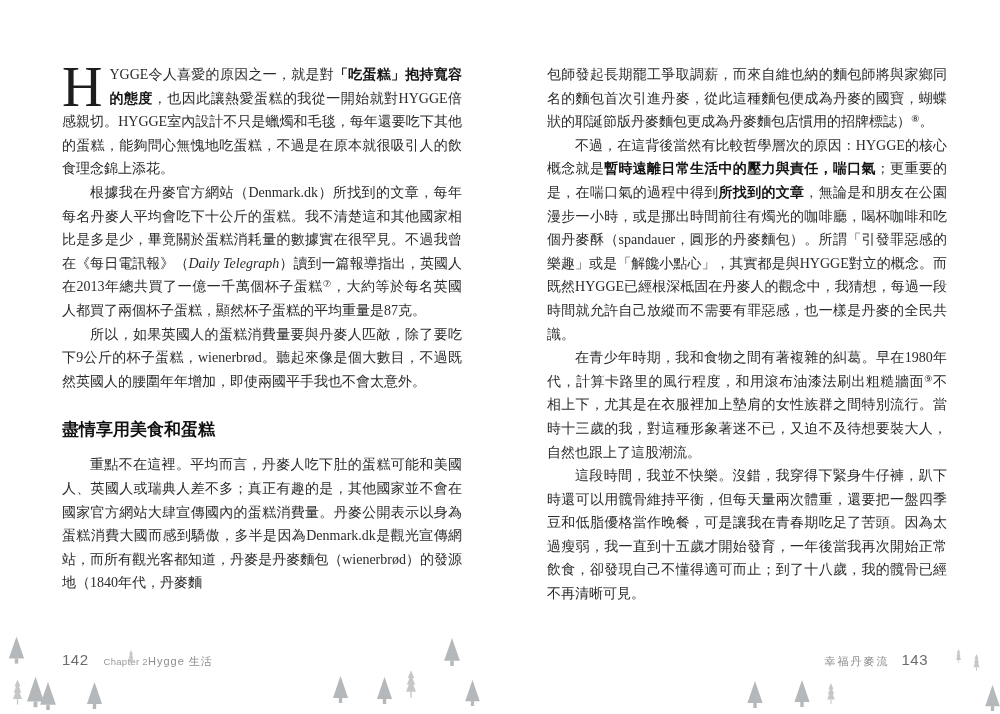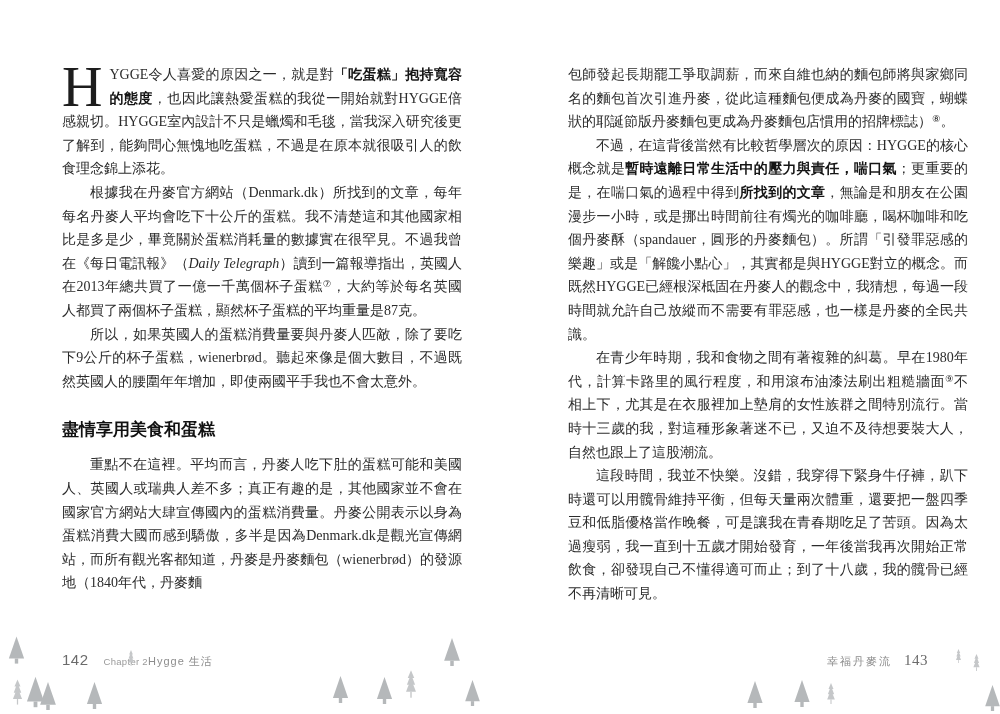--- a/index.html
+++ b/index.html
@@ -14,21 +14,21 @@
   .page-col {
     position: absolute;
     top: 63px;
     width: 400px;
     font-size: 14px;
     line-height: 23.6px;
     text-align: justify;
     text-justify: inter-character;
   }
   .page-col.left  { left: 62px; }
-  .page-col.right { left: 568px; }
+  .page-col.right { left: 547px; }
   .para { margin: 0; }
   .para.indent { text-indent: 2em; }
   .dropcap {
     float: left;
     font-family: "Liberation Serif", "DejaVu Serif", serif;
     font-size: 56px;
     line-height: 45px;
     height: 45px;
     margin: 2px 7px 0 0;
     color: #1d1d1d;
@@ -53,37 +53,37 @@
     vertical-align: 0.45em;
     line-height: 0;
   }
   .footer {
     position: absolute;
     top: 651px;
     font-family: "Liberation Sans", "DejaVu Sans", sans-serif;
     white-space: nowrap;
   }
   .footer-left  { left: 62px; }
-  .footer-right { right: 72px; text-align: right; font-family: Liberation Serif, serif; }
+  .footer-right { right: 72px; text-align: right; }
   .pgnum   { font-size: 15px; color: #6b6b6b; letter-spacing: 0.5px; }
   .chapter { font-size: 9.5px; color: #9a9a9a; margin-left: 15px; letter-spacing: 0.3px; }
   .chtitle { font-size: 11px; color: #8d8d8d; letter-spacing: 1px; }
   .booktitle { font-size: 11px; color: #8d8d8d; letter-spacing: 2px; margin-right: 12px; }
   .tree {
     position: absolute;
     display: block;
   }
 </style>
 </head>
 <body>
 
 <div class="spread">
 
   <section class="page-col left">
-    <p class="para"><span class="dropcap">H</span><span>YGGE令人喜愛的原因之一，就是對</span><span class="run-b">「吃蛋糕」抱持寬容的態度</span><span>，也因此讓熱愛蛋糕的我從一開始就對HYGGE倍感親切。HYGGE室內設計不只是蠟燭和毛毯，當我深入研究後更了解到，能夠問心無愧地吃蛋糕，不過是在原本就很吸引人的飲食理念錦上添花。</span></p>
+    <p class="para"><span class="dropcap">H</span><span>YGGE令人喜愛的原因之一，就是對</span><span class="run-b">「吃蛋糕」抱持寬容的態度</span><span>，也因此讓熱愛蛋糕的我從一開始就對HYGGE倍感親切。HYGGE室內設計不只是蠟燭和毛毯，每年還要吃下其他的蛋糕，能夠問心無愧地吃蛋糕，不過是在原本就很吸引人的飲食理念錦上添花。</span></p>
     <p class="para indent"><span>根據我在丹麥官方網站（Denmark.dk）所找到的文章，每年每名丹麥人平均會吃下十公斤的蛋糕。我不清楚這和其他國家相比是多是少，畢竟關於蛋糕消耗量的數據實在很罕見。不過我曾在《每日電訊報》（</span><span class="run-i">Daily Telegraph</span><span>）讀到一篇報導指出，英國人在2013年總共買了一億一千萬個杯子蛋糕</span><span class="run-sup">⑦</span><span>，大約等於每名英國人都買了兩個杯子蛋糕，顯然杯子蛋糕的平均重量是87克。</span></p>
     <p class="para indent"><span>所以，如果英國人的蛋糕消費量要與丹麥人匹敵，除了要吃下9公斤的杯子蛋糕，wienerbrød。聽起來像是個大數目，不過既然英國人的腰圍年年增加，即使兩國平手我也不會太意外。</span></p>
     <h2 class="section-heading">盡情享用美食和蛋糕</h2>
     <p class="para indent"><span>重點不在這裡。平均而言，丹麥人吃下肚的蛋糕可能和美國人、英國人或瑞典人差不多；真正有趣的是，其他國家並不會在國家官方網站大肆宣傳國內的蛋糕消費量。丹麥公開表示以身為蛋糕消費大國而感到驕傲，多半是因為Denmark.dk是觀光宣傳網站，而所有觀光客都知道，丹麥是丹麥麵包（wienerbrød）的發源地（1840年代，丹麥麵</span></p>
   </section>
 
   <section class="page-col right">
     <p class="para"><span>包師發起長期罷工爭取調薪，而來自維也納的麵包師將與家鄉同名的麵包首次引進丹麥，從此這種麵包便成為丹麥的國寶，蝴蝶狀的耶誕節版丹麥麵包更成為丹麥麵包店慣用的招牌標誌）</span><span class="run-sup">⑧</span><span>。</span></p>
     <p class="para indent"><span>不過，在這背後當然有比較哲學層次的原因：HYGGE的核心概念就是</span><span class="run-b">暫時遠離日常生活中的壓力與責任，喘口氣</span><span>；更重要的是，在喘口氣的過程中得到</span><span class="run-b">所找到的文章</span><span>，無論是和朋友在公園漫步一小時，或是挪出時間前往有燭光的咖啡廳，喝杯咖啡和吃個丹麥酥（spandauer，圓形的丹麥麵包）。所謂「引發罪惡感的樂趣」或是「解饞小點心」，其實都是與HYGGE對立的概念。而既然HYGGE已經根深柢固在丹麥人的觀念中，我猜想，每過一段時間就允許自己放縱而不需要有罪惡感，也一樣是丹麥的全民共識。</span></p>
     <p class="para indent"><span>在青少年時期，我和食物之間有著複雜的糾葛。早在1980年代，計算卡路里的風行程度，和用滾布油漆法刷出粗糙牆面</span><span class="run-sup">⑨</span><span>不相上下，尤其是在衣服裡加上墊肩的女性族群之間特別流行。當時十三歲的我，對這種形象著迷不已，又迫不及待想要裝大人，自然也跟上了這股潮流。</span></p>

